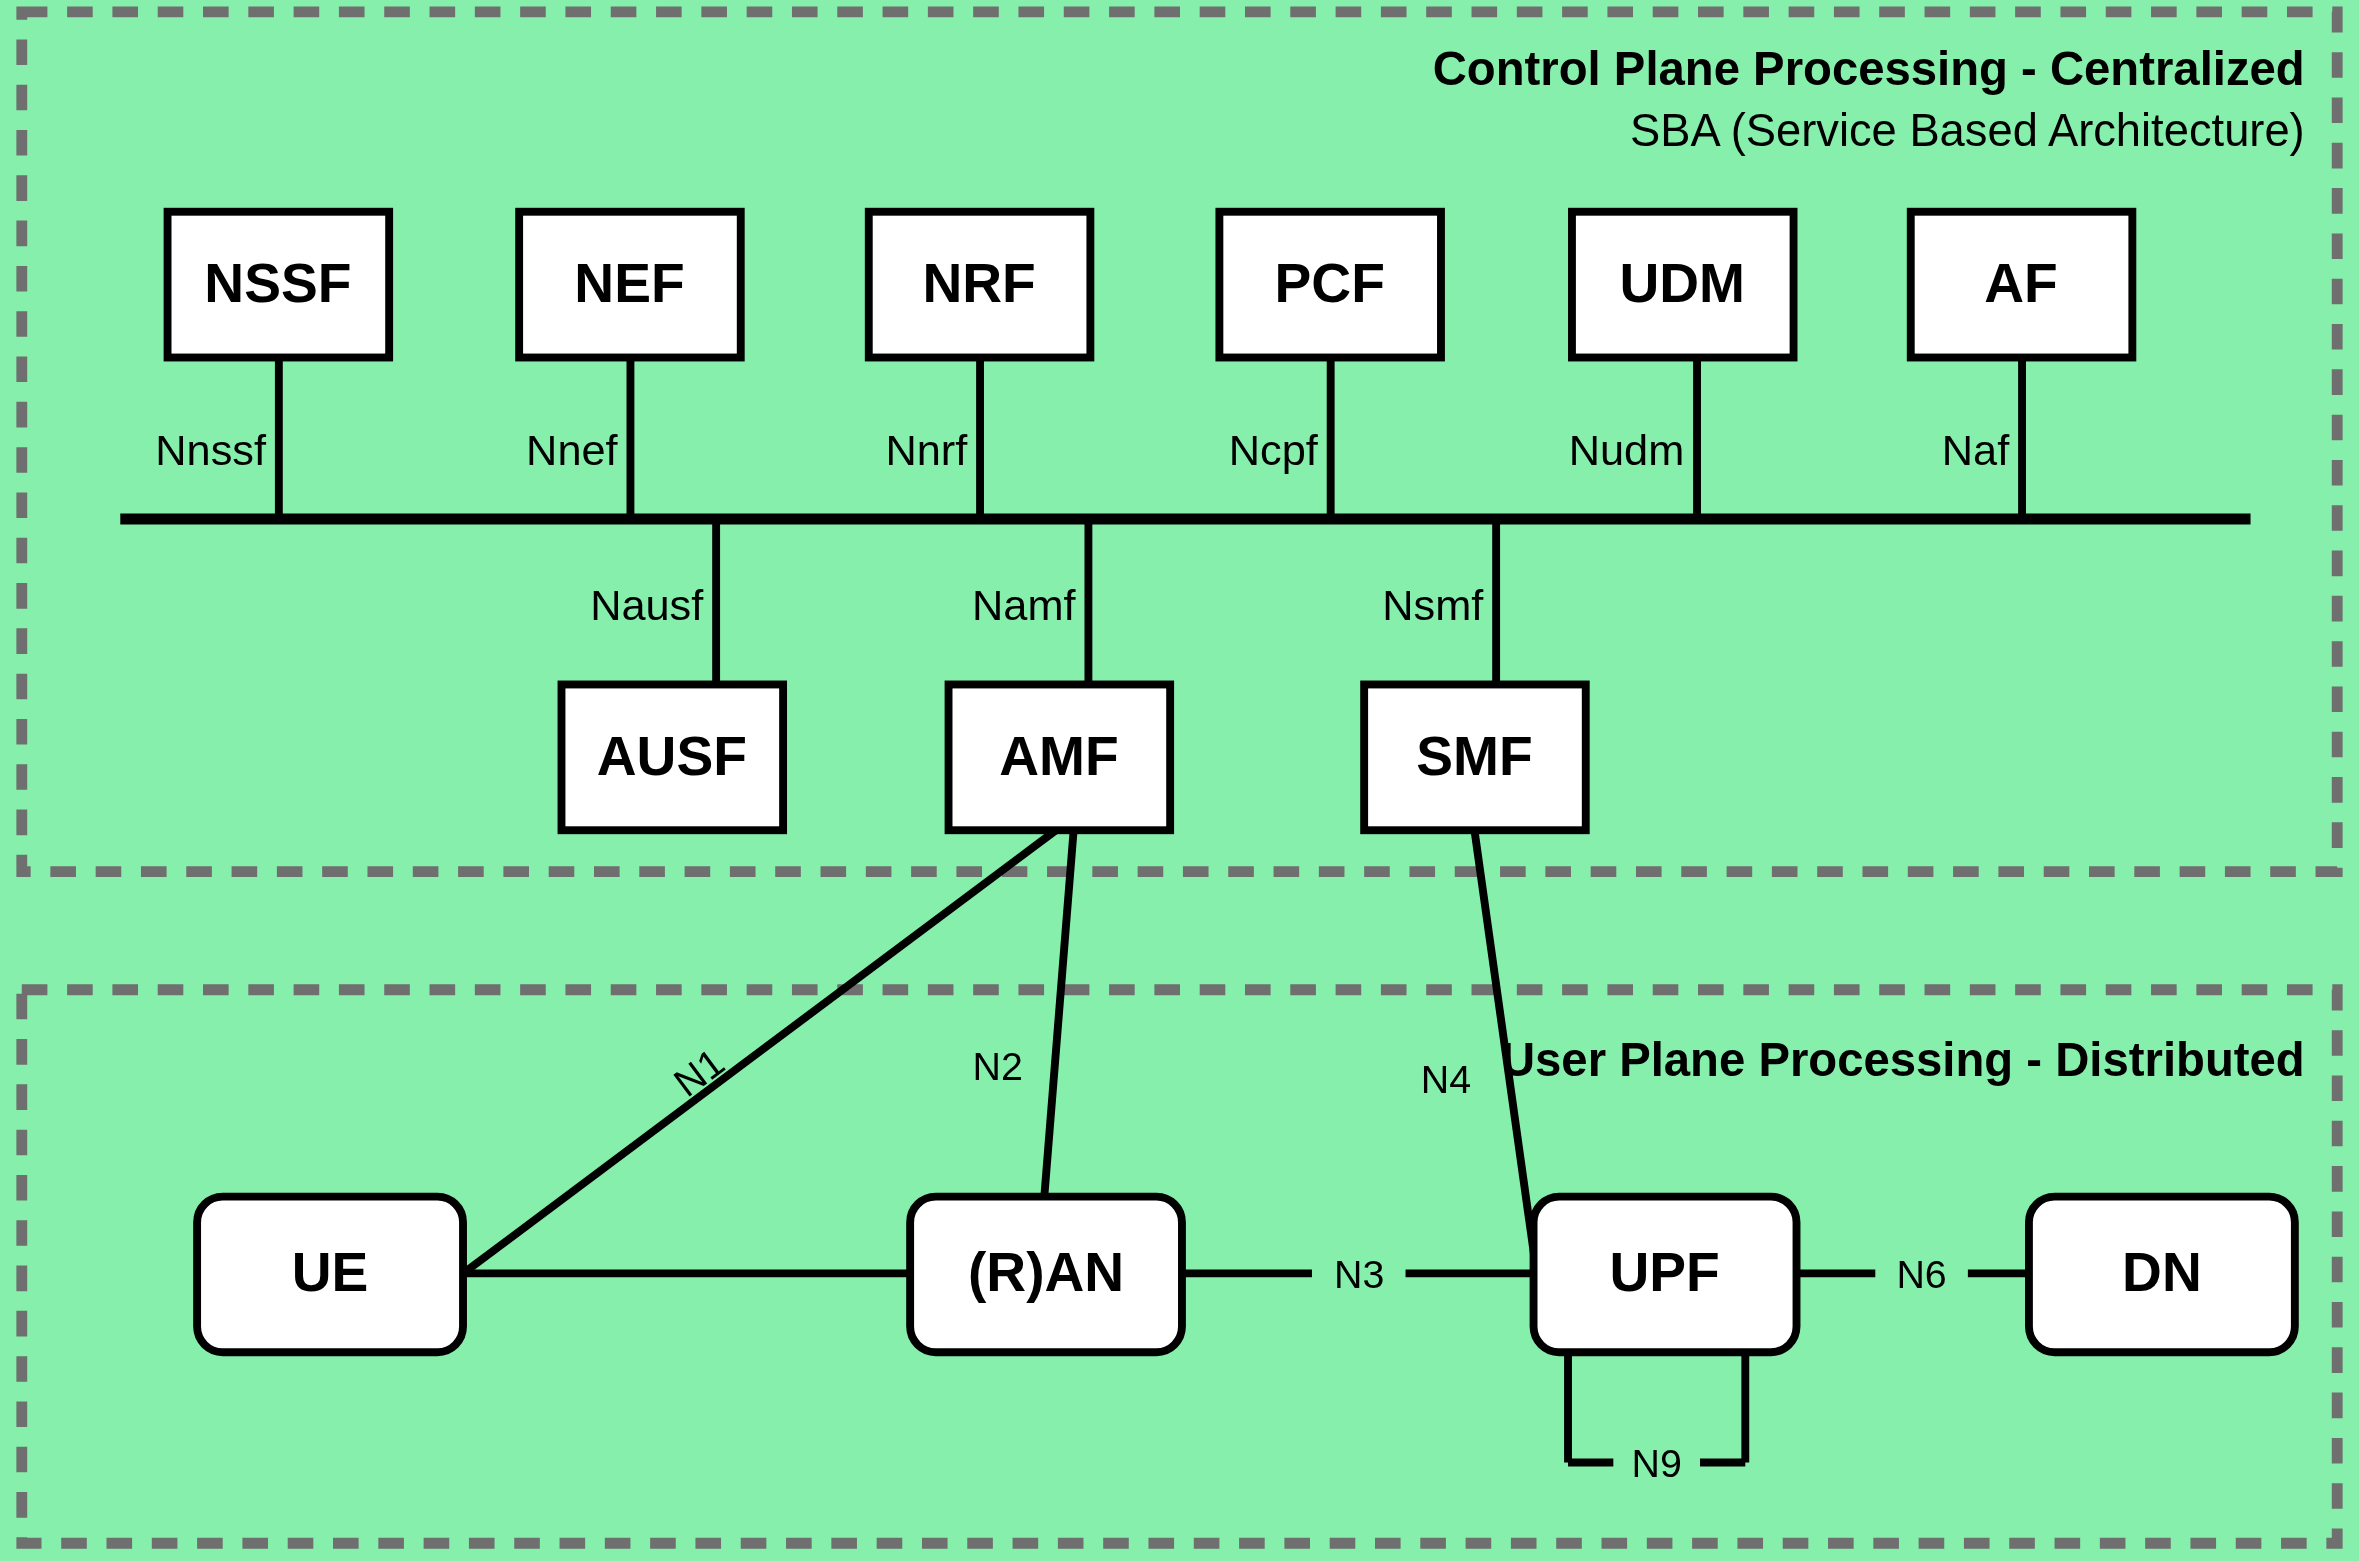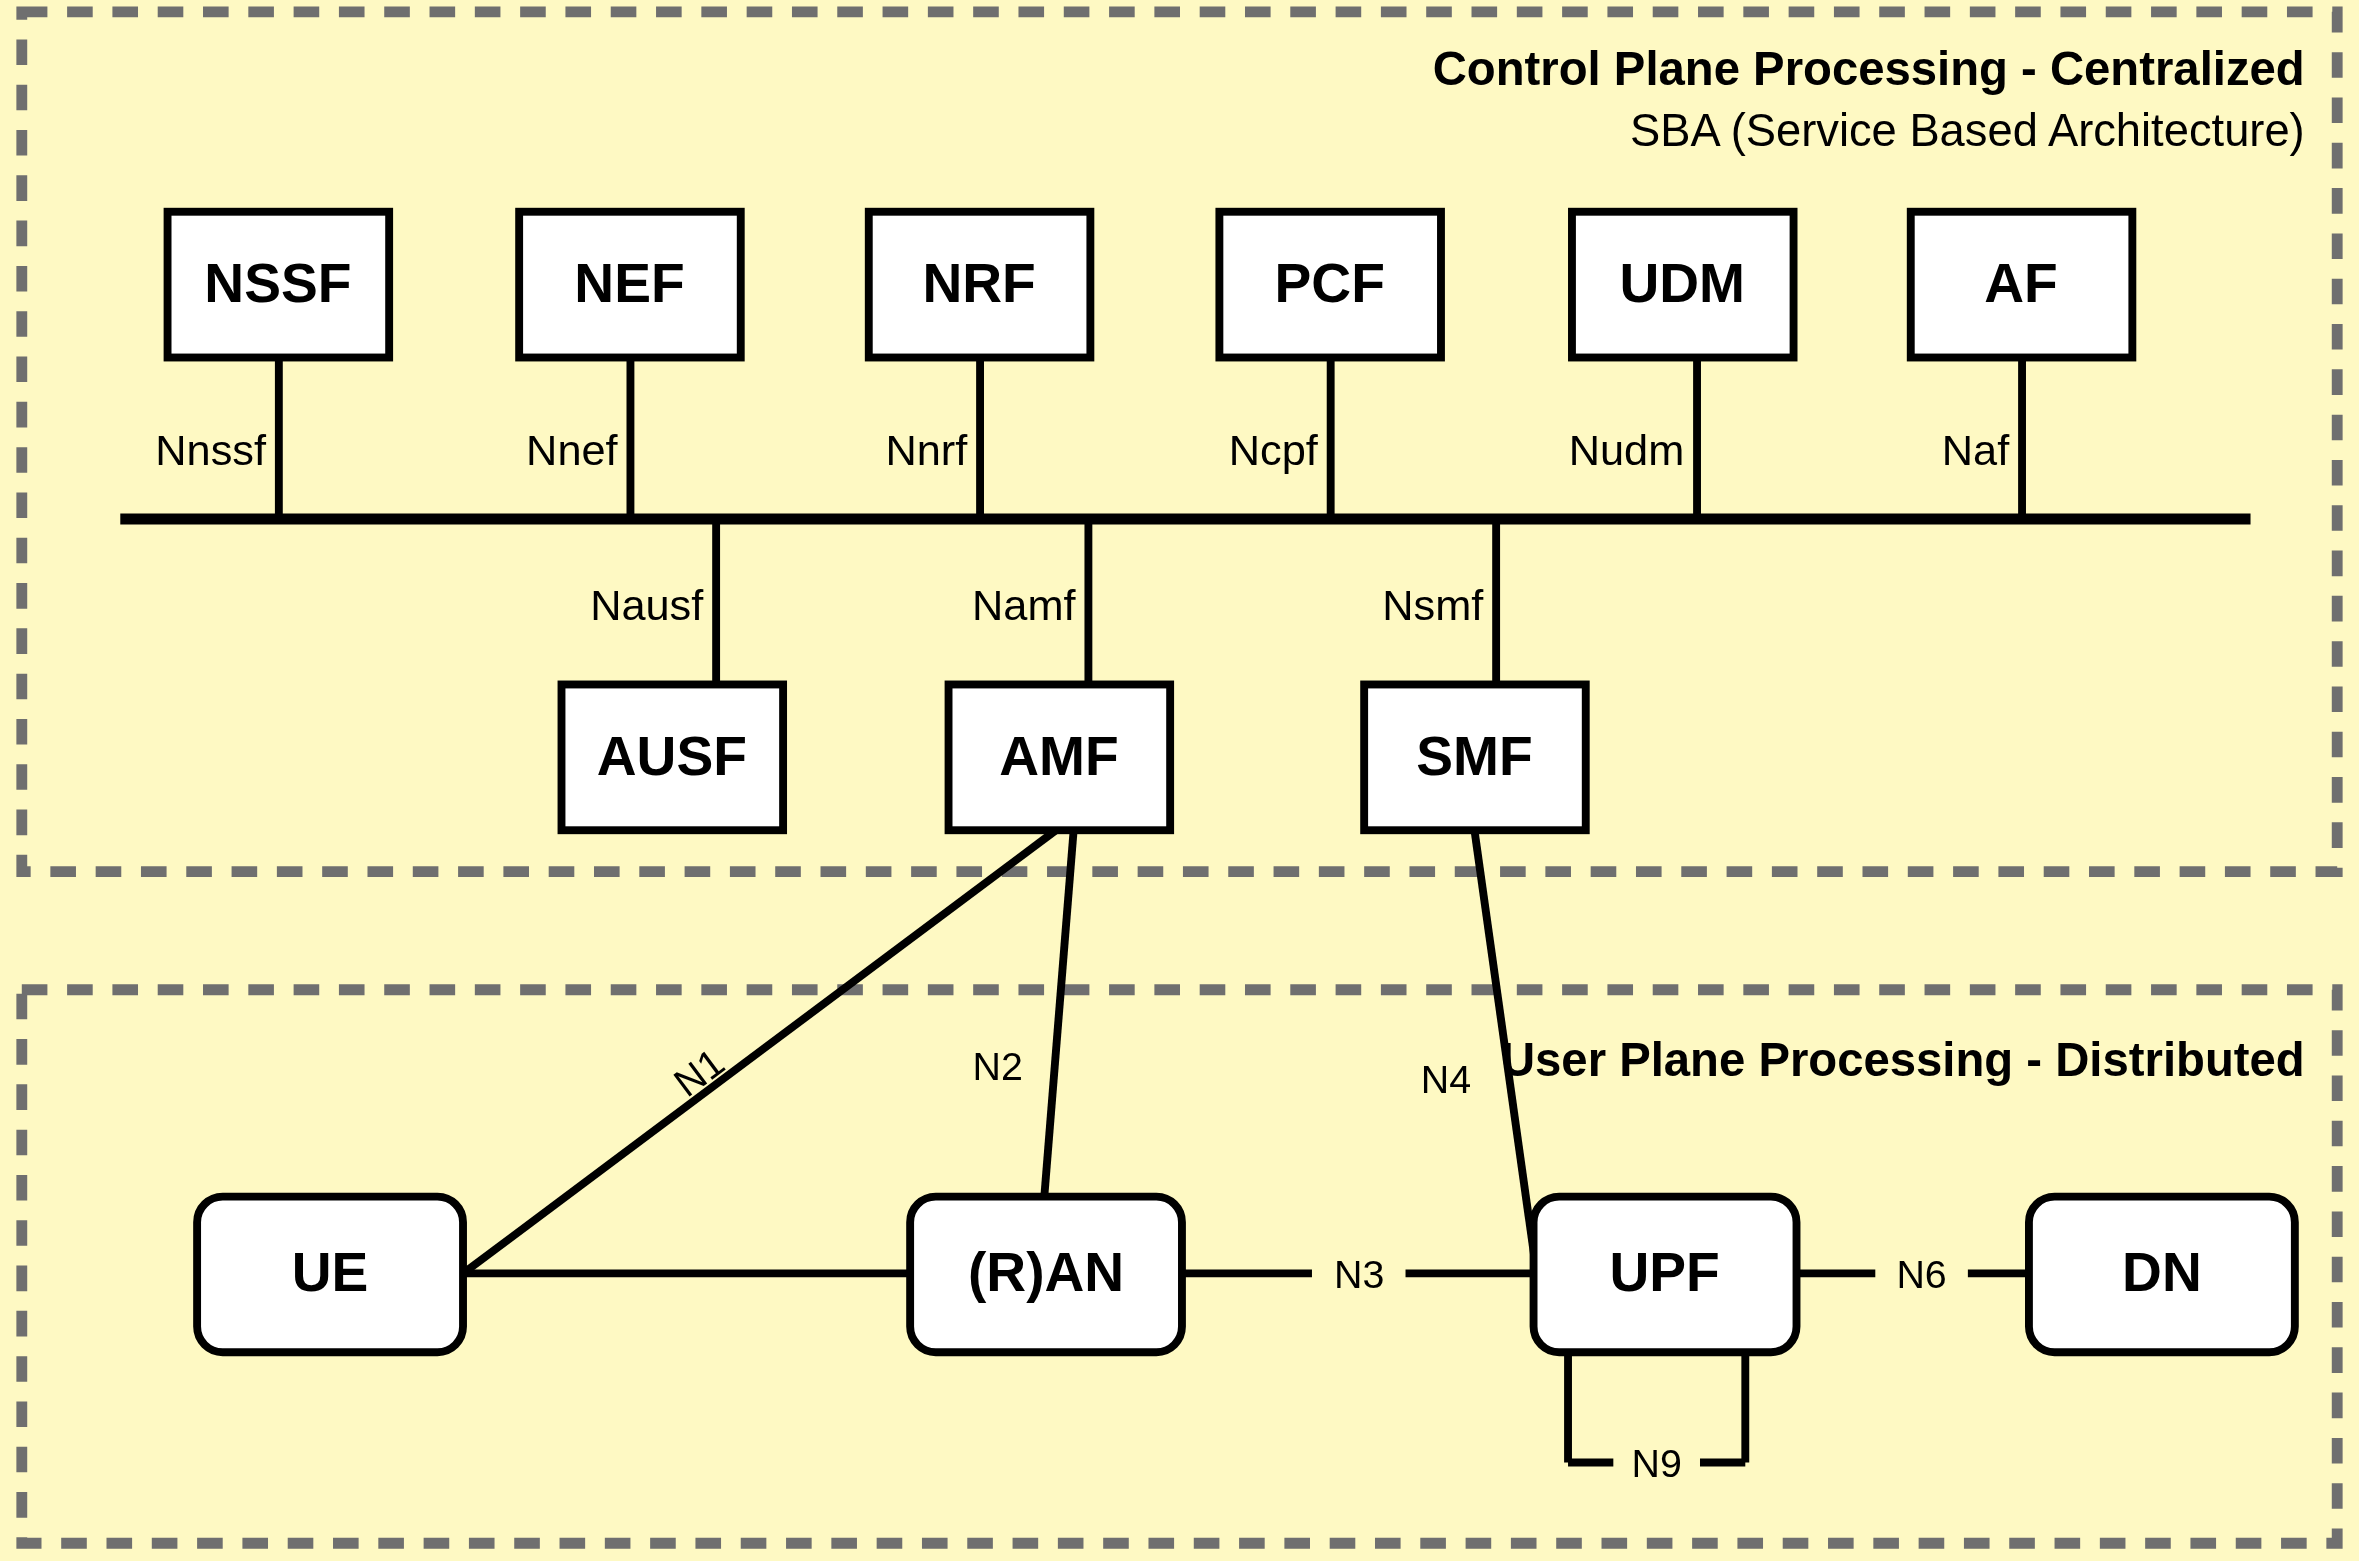--- a/index.html
+++ b/index.html
@@ -4,21 +4,21 @@
 <style>
   html, body {
     margin: 0;
     padding: 0;
     background: #ffffff;
   }
   #canvas {
     position: relative;
     width: 2359px;
     height: 1561px;
-    background: #fef9c3;
+    background: #86efac;
     font-family: "Liberation Sans", sans-serif;
     overflow: hidden;
   }
   svg.layer {
     position: absolute;
     top: 0;
     left: 0;
     width: 2359px;
     height: 1561px;
   }

